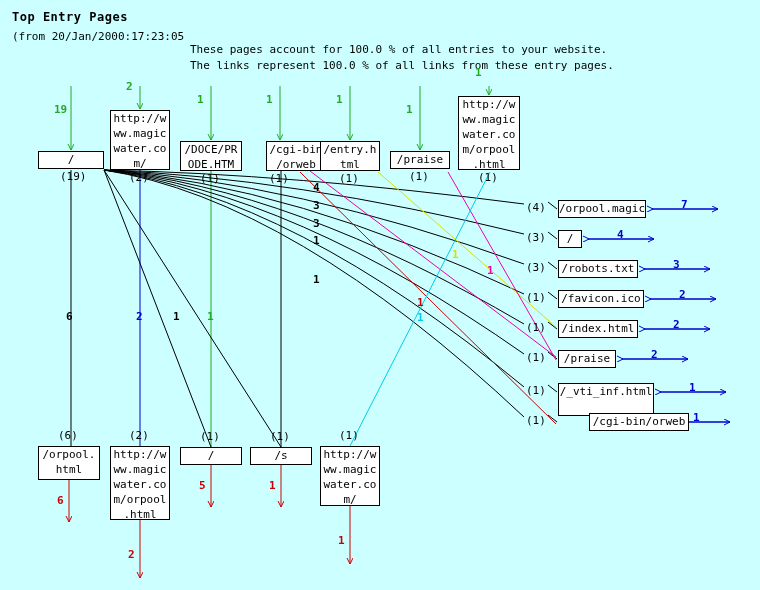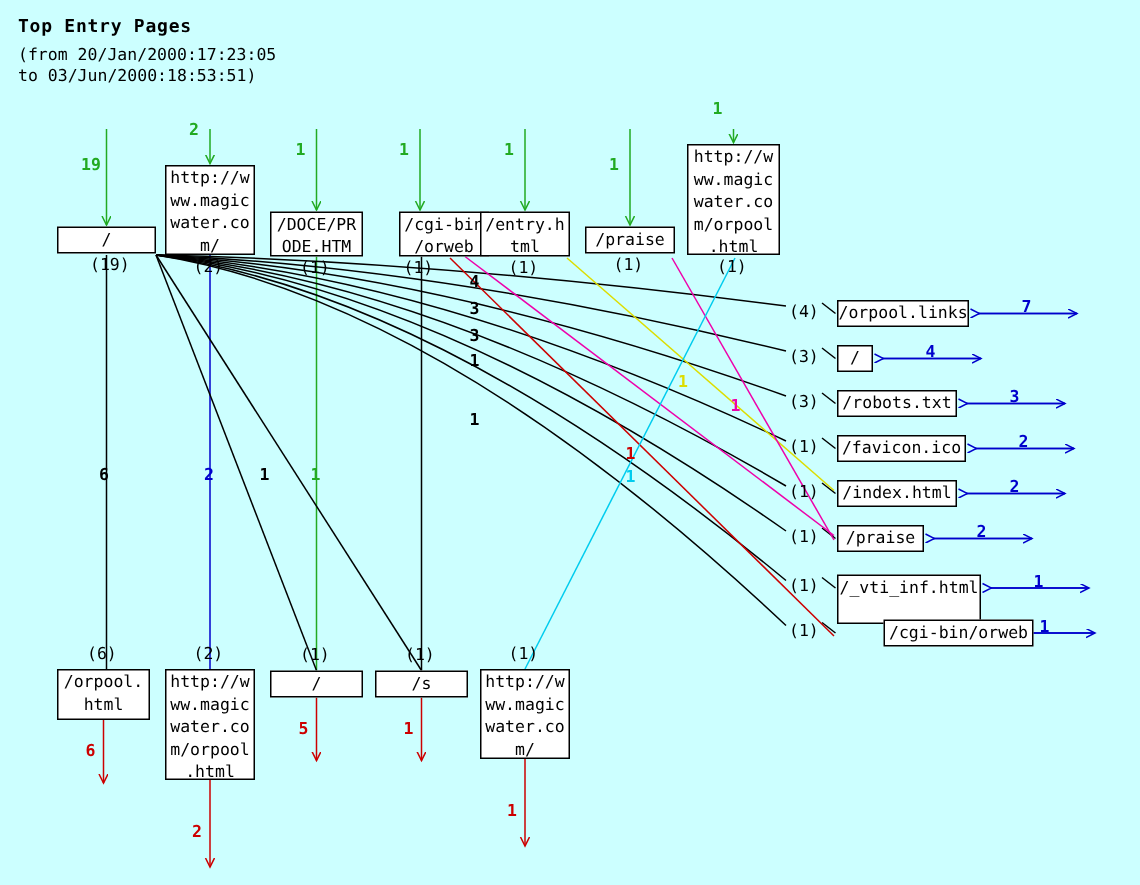--- a/index.html
+++ b/index.html
@@ -48,21 +48,22 @@
     position:absolute;
     font-size:11px;font-weight:bold;white-space:nowrap;
   }
 </style>
 </head>
 <body>
 
 <div id="stage">
 
   <div class="title">Top Entry Pages</div>
-  <div class="daterange"><span>(from 20/Jan/2000:17:23:05</span><br><span>to 03/Jun/2000:18:53:51)</span></div>
+  <div class="daterange"><span>(from 20/Jan/2000:17:23:05</span><br></div>
+  <div class="summary"><span>These pages account for 100.0 % of all entries to your website.</span><br><span>The links represent 100.0 % of all links from these entry pages.</span></div>
 
   <svg id="wires" viewBox="0 0 760 590" preserveAspectRatio="none">
     <defs>
       <marker id="ahG" markerWidth="8" markerHeight="8" refX="6" refY="3" orient="auto">
         <path d="M0,0 L6,3 L0,6" fill="none" stroke="#22aa22" stroke-width="1"></path>
       </marker>
       <marker id="ahR" markerWidth="8" markerHeight="8" refX="6" refY="3" orient="auto">
         <path d="M0,0 L6,3 L0,6" fill="none" stroke="#cc0000" stroke-width="1"></path>
       </marker>
       <marker id="ahB" markerWidth="8" markerHeight="8" refX="6" refY="3" orient="auto">
@@ -156,21 +157,21 @@
       <div class="nodebox" style="left: 390px; top: 151px; width: 60px; height: 18px;">/praise</div>
       <div class="lbl" style="left: 406px; top: 103px; color: rgb(34, 170, 34);">1</div>
       <div class="cnt" style="left: 409px; top: 170px;">(1)</div>
       <div class="nodebox" style="left: 458px; top: 96px; width: 62px; height: 74px;">http://w
 ww.magic
 water.co
 m/orpool
 .html</div>
       <div class="lbl" style="left: 475px; top: 66px; color: rgb(34, 170, 34);">1</div>
       <div class="cnt" style="left: 478px; top: 171px;">(1)</div>
-      <div class="nodebox" style="left: 558px; top: 200px; width: 88px; height: 18px;">/orpool.links</div>
+      <div class="nodebox" style="left: 558px; top: 200px; width: 88px; height: 18px;">/orpool.magic</div>
       <div class="cnt" style="left: 526px; top: 201px;">(4)</div>
       <div class="lbl" style="left: 681px; top: 198px; color: rgb(0, 0, 204);">7</div>
       <div class="nodebox" style="left: 558px; top: 230px; width: 24px; height: 18px;">/</div>
       <div class="cnt" style="left: 526px; top: 231px;">(3)</div>
       <div class="lbl" style="left: 617px; top: 228px; color: rgb(0, 0, 204);">4</div>
       <div class="nodebox" style="left: 558px; top: 260px; width: 80px; height: 18px;">/robots.txt</div>
       <div class="cnt" style="left: 526px; top: 261px;">(3)</div>
       <div class="lbl" style="left: 673px; top: 258px; color: rgb(0, 0, 204);">3</div>
       <div class="nodebox" style="left: 558px; top: 290px; width: 86px; height: 18px;">/favicon.ico</div>
       <div class="cnt" style="left: 526px; top: 291px;">(1)</div>

